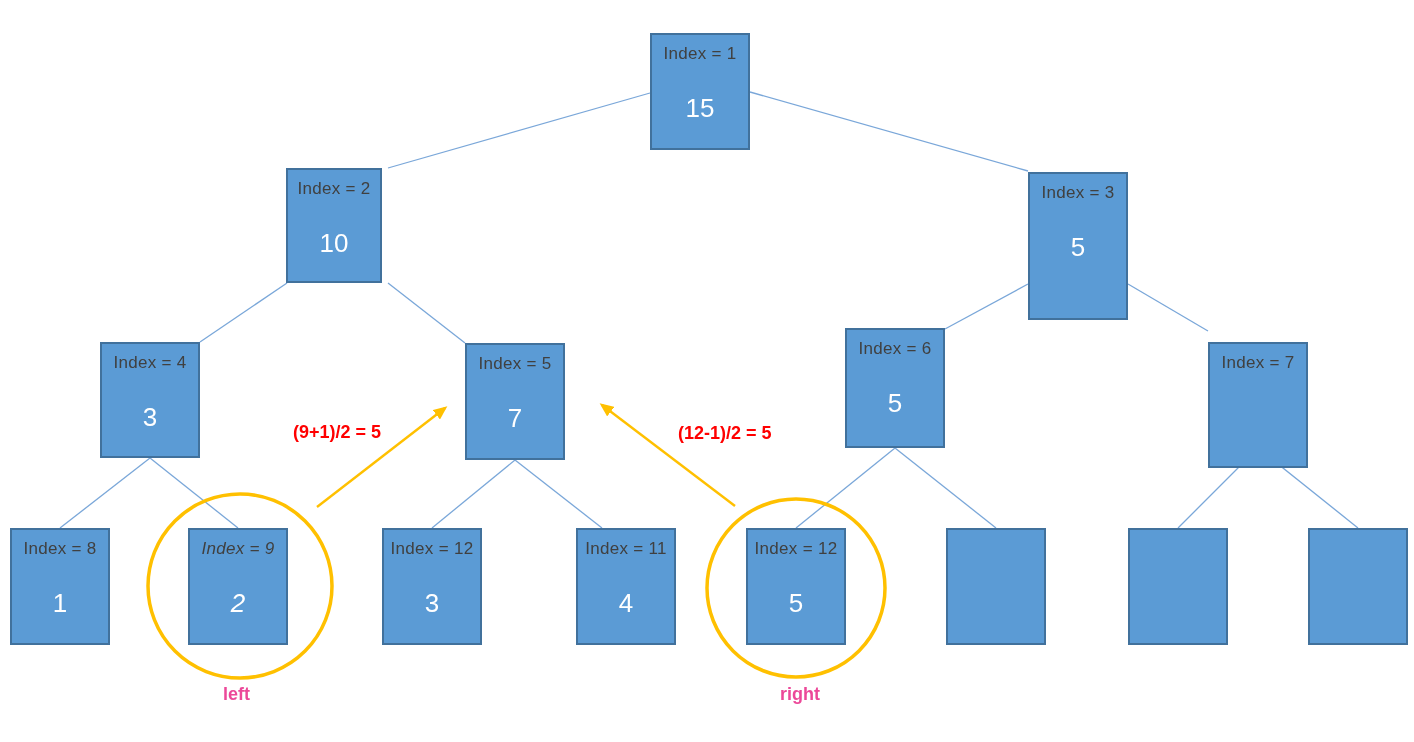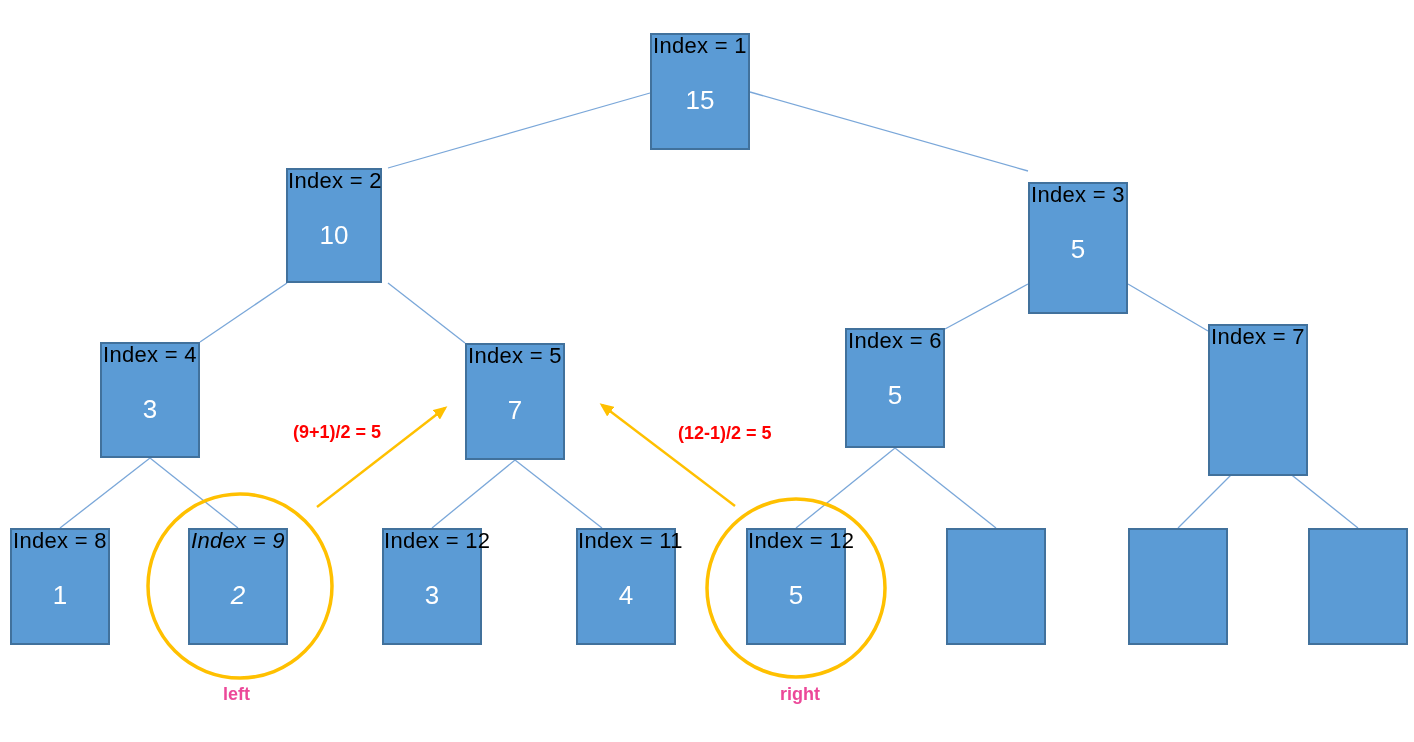--- a/index.html
+++ b/index.html
@@ -22,23 +22,24 @@
     pointer-events: none;
   }
   .node {
     position: absolute;
     box-sizing: border-box;
     background: #5b9bd5;
     border: 2.5px solid #41719c;
     text-align: center;
   }
   .node-label {
-    font-size: 22px;
+    margin-top: 8px;
+    font-size: 17px;
     line-height: 22px;
-    color: #000000;
+    color: #404040;
     letter-spacing: 0.3px;
     white-space: nowrap;
   }
   .node-value {
     margin-top: 28px;
     font-size: 26px;
     line-height: 30px;
     color: #ffffff;
   }
   .annot {
@@ -92,37 +93,37 @@
 
   <div>
       <div class="node" style="left: 650px; top: 33px; width: 100px; height: 117px;">
     <div class="node-label">Index = 1</div>
     <div class="node-value">15</div>
   </div>
       <div class="node" style="left: 286px; top: 168px; width: 96px; height: 115px;">
     <div class="node-label">Index = 2</div>
     <div class="node-value">10</div>
   </div>
-      <div class="node" style="left: 1028px; top: 182px; width: 100px; height: 132px;">
+      <div class="node" style="left: 1028px; top: 172px; width: 100px; height: 148px;">
     <div class="node-label">Index = 3</div>
     <div class="node-value">5</div>
   </div>
       <div class="node" style="left: 100px; top: 342px; width: 100px; height: 116px;">
     <div class="node-label">Index = 4</div>
     <div class="node-value">3</div>
   </div>
       <div class="node" style="left: 465px; top: 343px; width: 100px; height: 117px;">
     <div class="node-label">Index = 5</div>
     <div class="node-value">7</div>
   </div>
       <div class="node" style="left: 845px; top: 328px; width: 100px; height: 120px;">
     <div class="node-label">Index = 6</div>
     <div class="node-value">5</div>
   </div>
-      <div class="node" style="left: 1208px; top: 324px; width: 100px; height: 152px;">
+      <div class="node" style="left: 1208px; top: 342px; width: 100px; height: 126px;">
     <div class="node-label">Index = 7</div>
     <div class="node-value"></div>
   </div>
       <div class="node" style="left: 10px; top: 528px; width: 100px; height: 117px;">
     <div class="node-label">Index = 8</div>
     <div class="node-value">1</div>
   </div>
       <div class="node" style="left: 188px; top: 528px; width: 100px; height: 117px; font-style: italic;">
     <div class="node-label">Index = 9</div>
     <div class="node-value">2</div>

